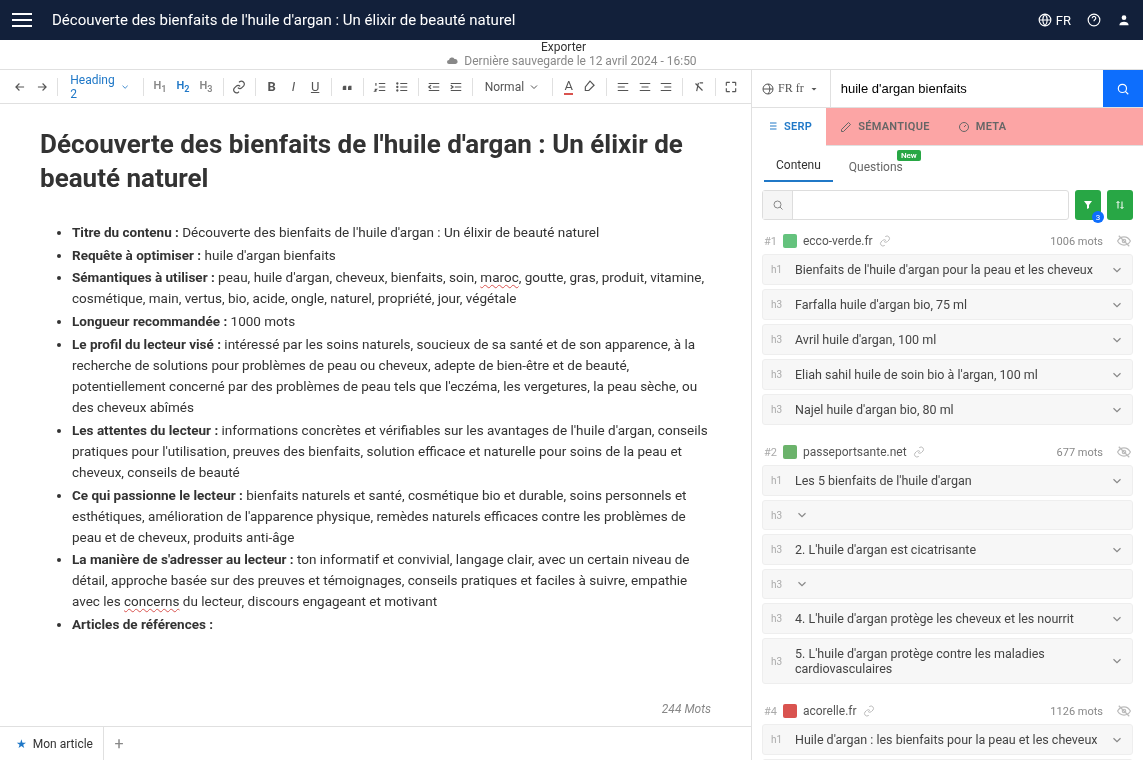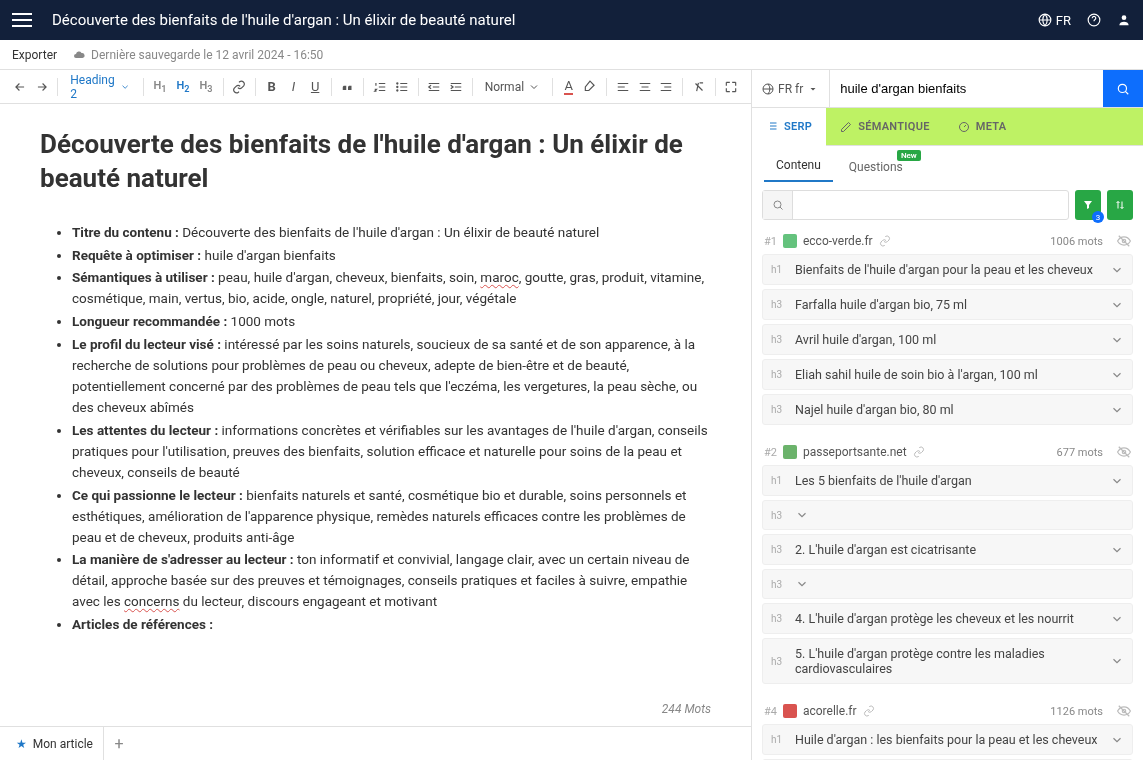--- a/index.html
+++ b/index.html
@@ -8,21 +8,21 @@
 
 
 .top-header { background: #12203a; color: #fff; height: 40px; display: flex; align-items: center; padding: 0 12px; }
 .hamburger { width: 20px; height: 14px; display: flex; flex-direction: column; justify-content: space-between; cursor: pointer; margin-right: 20px; }
 .hamburger span { height: 2px; background: #fff; }
 .top-title { font-size: 15px; font-weight: 400; flex: 1; }
 .top-right { display: flex; align-items: center; gap: 16px; }
 .top-right .lang { display: flex; align-items: center; gap: 4px; font-size: 13px; }
 
 
-.sub-header { height: 30px; border-bottom: 1px solid #e0e0e0; display: flex; align-items: center; padding: 0 12px; font-size: 12px; color: #555; }
+.sub-header { height: 30px; border-bottom: 1px solid #e0e0e0; display: flex; align-items: center; padding: 0 12px; font-size: 12px; color: #555; flex-direction: column; }
 .export-btn { margin-right: 16px; color: #333; cursor: pointer; }
 .save-info { display: flex; align-items: center; gap: 6px; color: #888; }
 
 
 .main { flex: 1; display: flex; overflow: hidden; }
 .left-pane { width: 752px; display: flex; flex-direction: column; border-right: 1px solid #e0e0e0; }
 .right-pane { flex: 1; display: flex; flex-direction: column; background: #fff; }
 
 
 .toolbar { height: 34px; border-bottom: 1px solid #e0e0e0; display: flex; align-items: center; padding: 0 10px; gap: 2px; }
@@ -47,25 +47,25 @@
 .word-count { text-align: right; font-style: italic; color: #888; font-size: 12px; padding: 6px 40px 10px 0; }
 
 
 .bottom-tabs { height: 34px; border-top: 1px solid #e0e0e0; display: flex; align-items: center; padding: 0 6px; }
 .doc-tab { display: flex; align-items: center; gap: 6px; padding: 0 10px; height: 100%; font-size: 12px; color: #333; border-right: 1px solid #e0e0e0; }
 .doc-tab .star { color: #2078c7; }
 .add-tab { width: 30px; text-align: center; color: #888; cursor: pointer; font-size: 16px; }
 
 
 .search-bar { height: 38px; display: flex; border-bottom: 1px solid #e0e0e0; }
-.locale-btn { display: flex; align-items: center; gap: 4px; padding: 0 10px; font-size: 12px; color: #555; border-right: 1px solid #e0e0e0; cursor: pointer; }
+.locale-btn { display: flex; align-items: center; gap: 4px; padding: 0 10px; font-size: 12px; color: #555; border-right: 1px solid #e0e0e0; cursor: pointer; font-family: Liberation Serif, serif; }
 .search-input { flex: 1; border: none; padding: 0 10px; font-size: 13px; outline: none; }
 .search-go { width: 40px; background: #0d6efd; color: #fff; display: flex; align-items: center; justify-content: center; cursor: pointer; }
 
-.right-tabs { height: 38px; display: flex; border-bottom: 1px solid #e0e0e0; background: #bef264; }
+.right-tabs { height: 38px; display: flex; border-bottom: 1px solid #e0e0e0; background: #fca5a5; }
 .rtab { padding: 0 14px; display: flex; align-items: center; gap: 6px; font-size: 11px; font-weight: 600; color: #666; cursor: pointer; text-transform: uppercase; letter-spacing: 0.3px; }
 .rtab.active { background: #fff; color: #2078c7; border-bottom: 2px solid #fff; margin-bottom: -1px; }
 
 .sub-tabs { height: 36px; display: flex; align-items: flex-end; padding: 0 12px; gap: 4px; position: relative; }
 .subtab { padding: 8px 12px; font-size: 12px; color: #666; cursor: pointer; position: relative; }
 .subtab.active { color: #333; border-bottom: 2px solid #2078c7; }
 .new-badge { position: absolute; top: -2px; right: -6px; background: #28a745; color: #fff; font-size: 8px; padding: 1px 4px; border-radius: 2px; font-weight: 600; }
 
 .content-search { display: flex; padding: 8px 10px; gap: 6px; align-items: center; }
 .content-search .csbox { flex: 1; display: flex; border: 1px solid #ddd; border-radius: 3px; height: 30px; }

